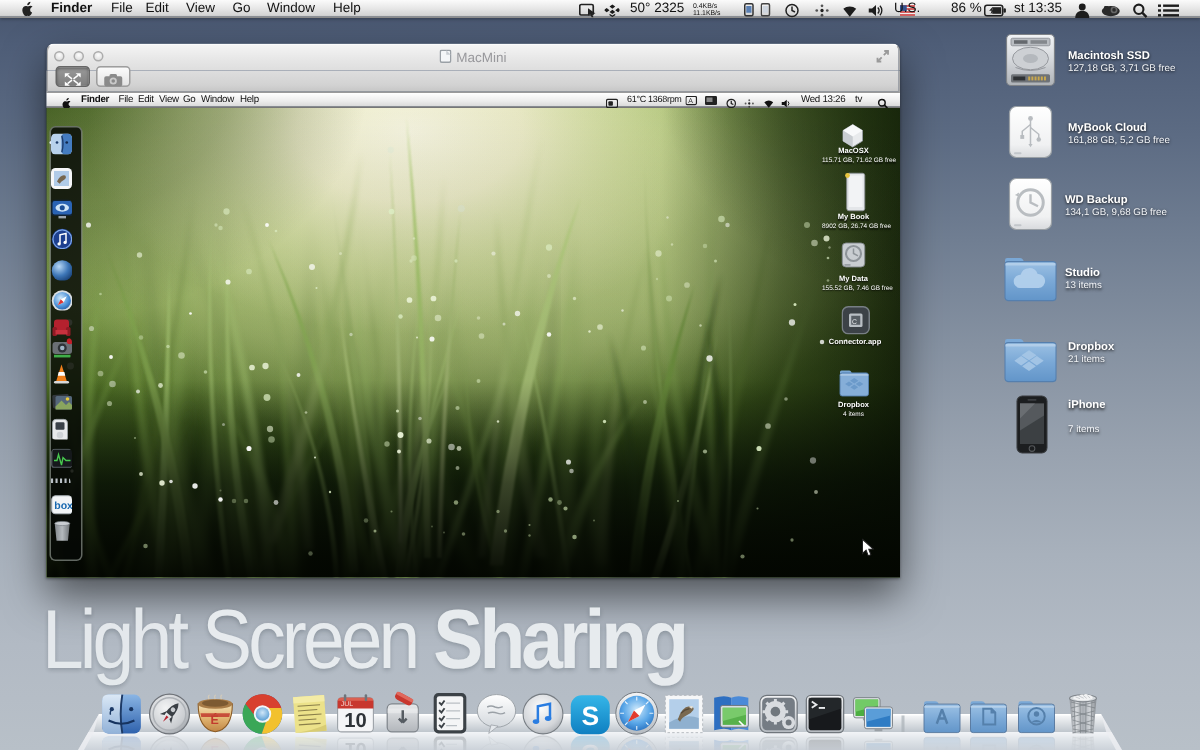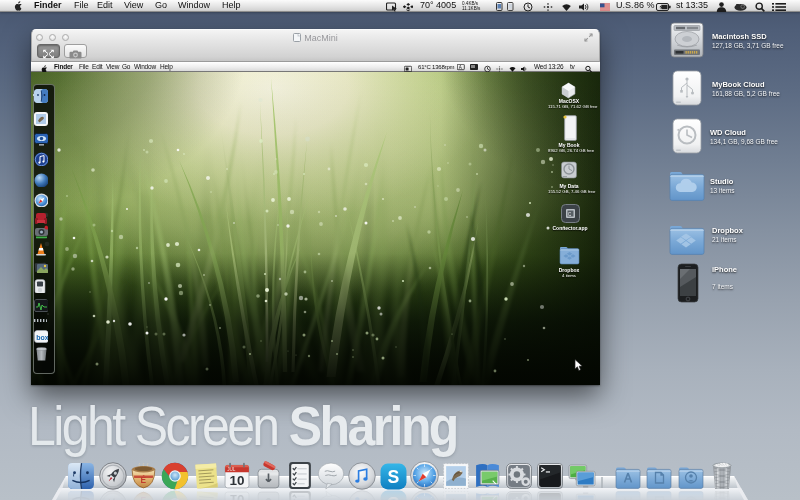--- a/index.html
+++ b/index.html
@@ -72,21 +72,21 @@
  <span class="mi" style="left:155px">Go</span>
  <span class="mi" style="left:178px">Window</span>
  <span class="mi" style="left:222px">Help</span>
  <svg class="micon" style="left:386px;top:1.5px" width="12" height="9" viewBox="0 0 12 9">
         <rect x="0.5" y="0.5" width="9" height="7" rx="1" fill="none" stroke="#222" stroke-width="1.1"></rect>
         <path d="M6 3 L11 6.5 L8.6 6.8 L9.6 9 L8.4 9 L7.5 6.9 L6 8 Z" fill="#222"></path>
       </svg>
  <svg class="micon" style="left:403px;top:2px" width="10" height="9" viewBox="0 0 20 18">
         <path d="M10 1 L14 4 L10 7 L6 4 Z M2 6 L6 9 L2 12 L-2 9 Z M18 6 L14 9 L18 12 L22 9 Z M10 8.5 L14 11.5 L10 14.5 L6 11.5 Z M6 14 L10 16.5 L14 14 L14 16 L10 18.5 L6 16 Z" fill="#1b1b1b" transform="translate(1,0) scale(0.95)"></path>
       </svg>
- <span class="mi" style="left:420px">70° 4005</span>
+ <span class="mi" style="left:420px">50° 2325</span>
  <span class="mi" style="left:462px;font-size:4.6px;line-height:5px;top:1px">0.4KB/s<br>11.1KB/s</span>
  <svg class="micon" style="left:496px;top:2px" width="7" height="9">
         <rect x="0.5" y="0.5" width="5.5" height="8" rx="1" fill="none" stroke="#333"></rect>
         <rect x="1.5" y="2" width="3.5" height="4.5" fill="#5b80b3"></rect>
       </svg>
  <svg class="micon" style="left:507px;top:2px" width="7" height="9">
         <rect x="0.5" y="0.5" width="5.5" height="8" rx="1" fill="none" stroke="#444"></rect>
         <rect x="1.5" y="2" width="3.5" height="4.5" fill="#cfd6df"></rect>
       </svg>
  <svg class="micon" style="left:523px;top:1.5px" width="10" height="10" viewBox="0 0 10 10">
@@ -108,21 +108,21 @@
         <path d="M6.2 2 A3 3 0 0 1 6.2 6 M7.6 0.8 A4.6 4.6 0 0 1 7.6 7.2" stroke="#1d1d1d" stroke-width="0.9" fill="none"></path>
       </svg>
  <svg class="micon" style="left:600px;top:2.4px" width="10" height="7" viewBox="0 0 10 7">
         <rect width="10" height="7" fill="#eee"></rect>
         <rect y="0" width="10" height="1" fill="#c33"></rect>
         <rect y="2" width="10" height="1" fill="#c33"></rect>
         <rect y="4" width="10" height="1" fill="#c33"></rect>
         <rect y="6" width="10" height="1" fill="#c33"></rect>
         <rect width="4.5" height="3.8" fill="#33518e"></rect>
       </svg>
- <span class="mi" style="left:616px">U.S.</span>
+ <span class="mi" style="left:596px">U.S.</span>
  <span class="mi" style="left:634px">86 %</span>
  <svg class="micon" style="left:656px;top:2.4px" width="15" height="8" viewBox="0 0 15 8">
         <rect x="0.5" y="0.5" width="12" height="7" rx="1.5" fill="none" stroke="#222" stroke-width="1"></rect>
         <rect x="13" y="2.5" width="1.6" height="3" rx="0.8" fill="#222"></rect>
         <rect x="5.5" y="1.8" width="6" height="4.4" fill="#222"></rect>
         <path d="M5.8 1.5 L3.4 4.2 L5 4.2 L4.4 6.5 L6.8 3.8 L5.2 3.8 Z" fill="#222"></path>
       </svg>
  <span class="mi" style="left:676px">st 13:35</span>
  <svg class="micon" style="left:716px;top:1.6px" width="11" height="10" viewBox="0 0 11 10">
         <circle cx="5.5" cy="2.6" r="2.3" fill="#1d1d1d"></circle>
@@ -207,21 +207,21 @@
           <stop offset="0.75" stop-color="#f0f1f2"></stop>
           <stop offset="1" stop-color="#d8dadd"></stop>
         </linearGradient>
       </defs>
 <rect x="4" y="1" width="28" height="34" rx="4.5" fill="url(#exg)" stroke="#9aa0a5" stroke-width="0.8"></rect>
 <circle cx="18" cy="17" r="8.5" fill="none" stroke="#b9bdc1" stroke-width="2"></circle>
 <path d="M18 11.5 L18 17 L23 19.5" stroke="#b9bdc1" stroke-width="1.6" fill="none"></path>
 <path d="M10 13 L7.6 12 L10.4 10.4 Z" fill="#b9bdc1"></path>
 <rect x="7" y="31.5" width="5" height="1.4" rx="0.7" fill="#c2c6ca"></rect>
 </svg>
-<div class="dlabel" style="left:710px;top:129px">WD Cloud</div>
+<div class="dlabel" style="left:710px;top:129px">WD Backup</div>
 <div class="dsub" style="left:710px;top:138px">134,1 GB, 9,68 GB free</div>
 <svg class="dico" style="left:668px;top:170px" width="38" height="32" viewBox="0 0 38 32">
 <defs>
         <linearGradient id="fgcloud" x1="0" y1="0" x2="0" y2="1">
           <stop offset="0" stop-color="#9cc1e4"></stop>
           <stop offset="0.5" stop-color="#7aa8d6"></stop>
           <stop offset="1" stop-color="#6295c9"></stop>
         </linearGradient>
       </defs>
 <path d="M2 5 L2 3.5 Q2 2 3.5 2 L12 2 Q13.5 2 14 3.2 L15 5 Z" fill="#7aa8d6"></path>

